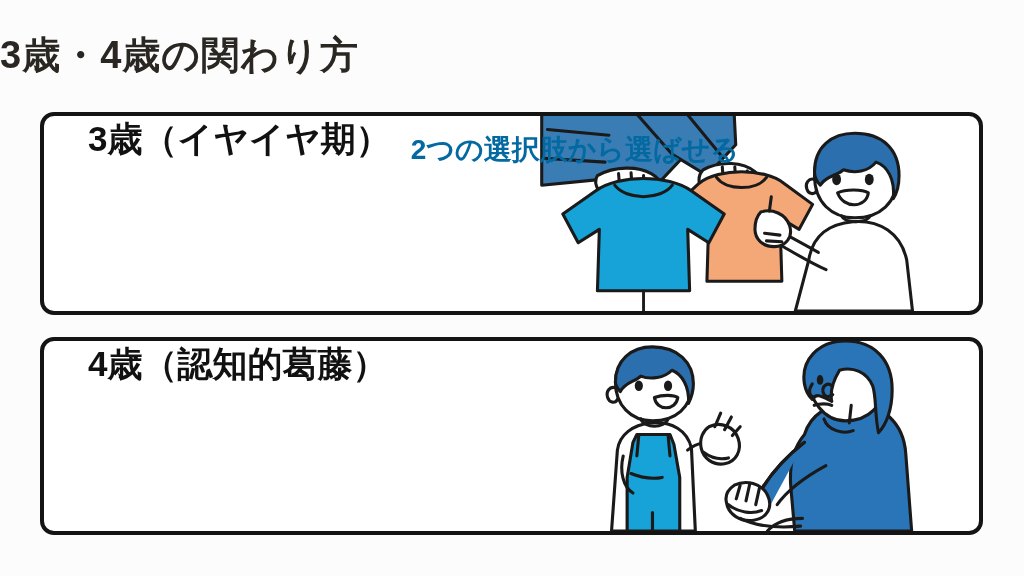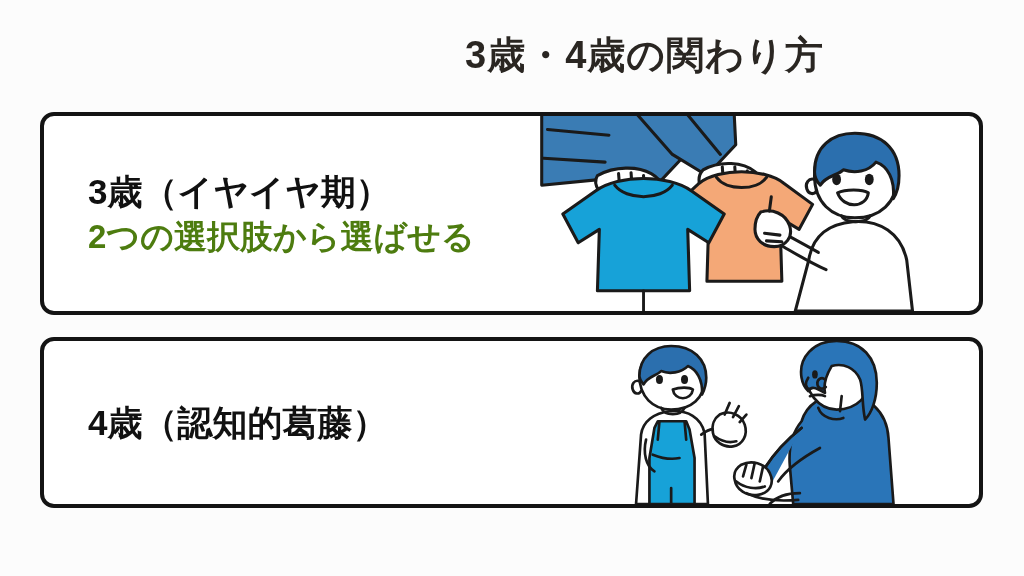--- a/index.html
+++ b/index.html
@@ -13,66 +13,67 @@
     font-family: "Liberation Sans", "DejaVu Sans", sans-serif;
     overflow: hidden;
     position: relative;
   }
 
   #page-title {
     position: absolute;
     left: 0;
     top: 30px;
     width: 824px;
-    text-align: right;
+    text-align: left;
     font-size: 38px;
     font-weight: bold;
     color: #2a2622;
     letter-spacing: 1px;
     line-height: 50px;
     white-space: nowrap;
   }
 
   .card {
     position: absolute;
     left: 40px;
     width: 943px;
     background: #ffffff;
     border: 4px solid #141414;
     border-radius: 14px;
     box-sizing: border-box;
     overflow: hidden;
   }
   #card-1 { top: 112px; height: 203px; }
-  #card-2 { top: 337px; height: 171px; }
+  #card-2 { top: 337px; height: 198px; }
 
   .card-text {
     position: absolute;
     left: 44px;
     top: 0;
     height: 100%;
     display: flex;
-    flex-direction: column;
+    flex-direction: row;
     justify-content: center;
     z-index: 3;
+    gap: 20px;
   }
   .card-heading {
     font-size: 35px;
     font-weight: bold;
     color: #111111;
     line-height: 46px;
     letter-spacing: 0px;
     white-space: nowrap;
   }
   .card-subheading {
-    font-size: 33px;
+    font-size: 28px;
     font-weight: bold;
-    color: #4d7c0f;
+    color: #0369a1;
     line-height: 44px;
-    margin-top: 0;
+    margin-top: 12px;
     white-space: nowrap;
   }
 
   .illustration {
     position: absolute;
     top: 0;
     height: 100%;
     z-index: 1;
     pointer-events: none;
   }

